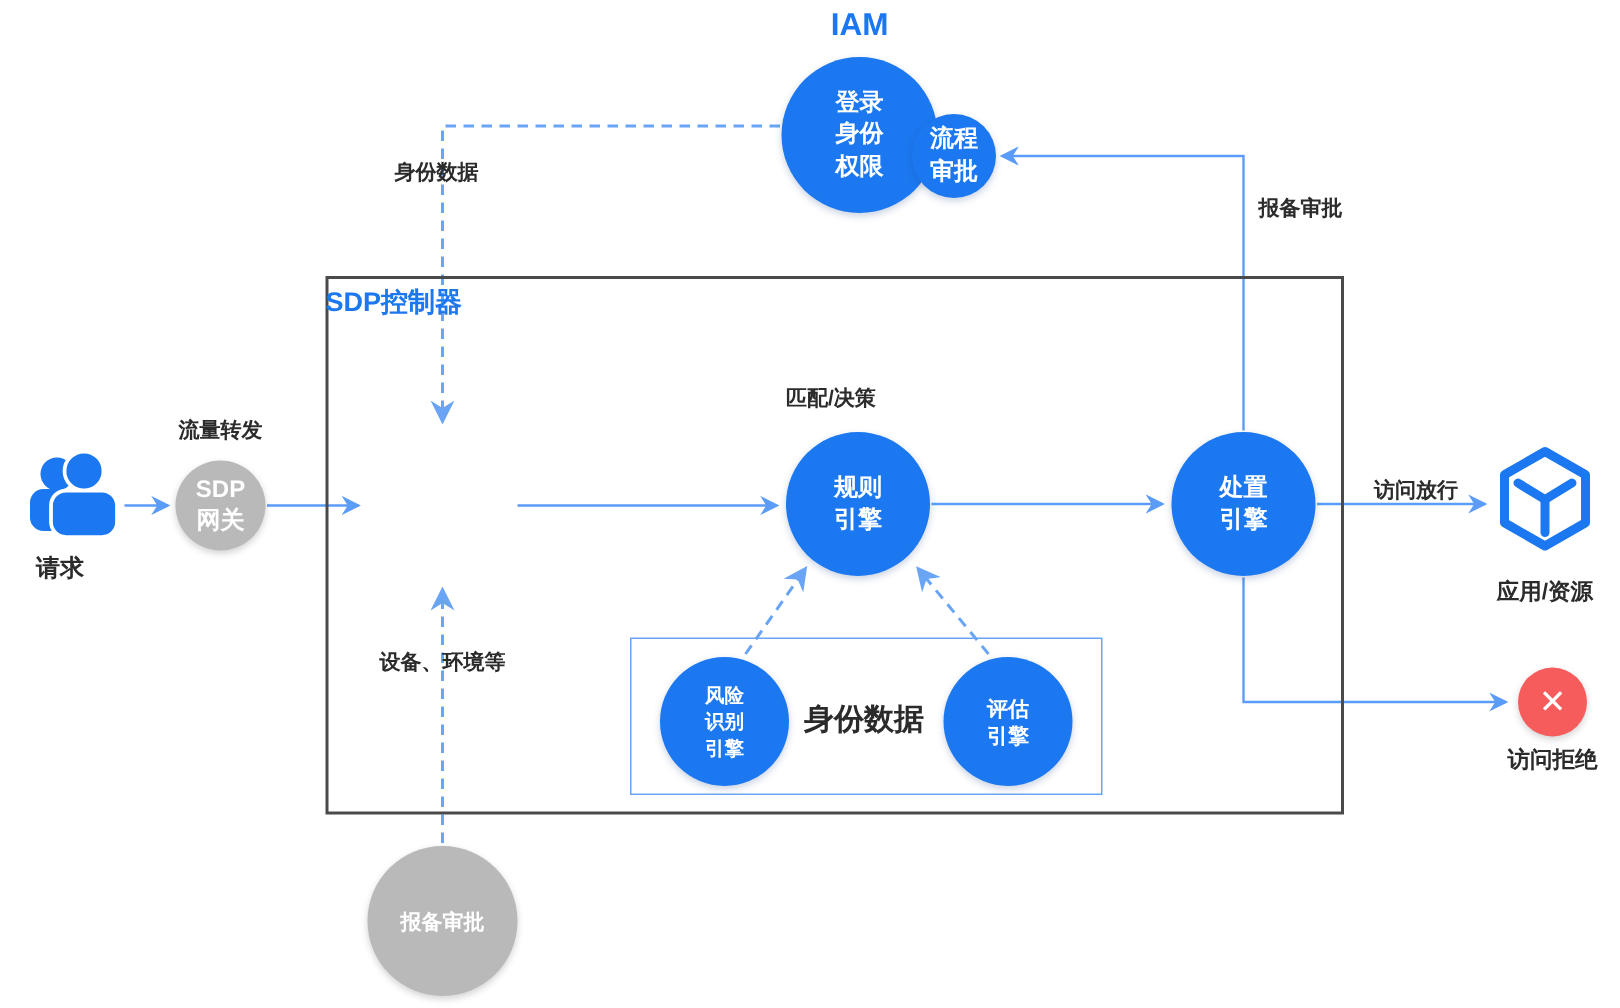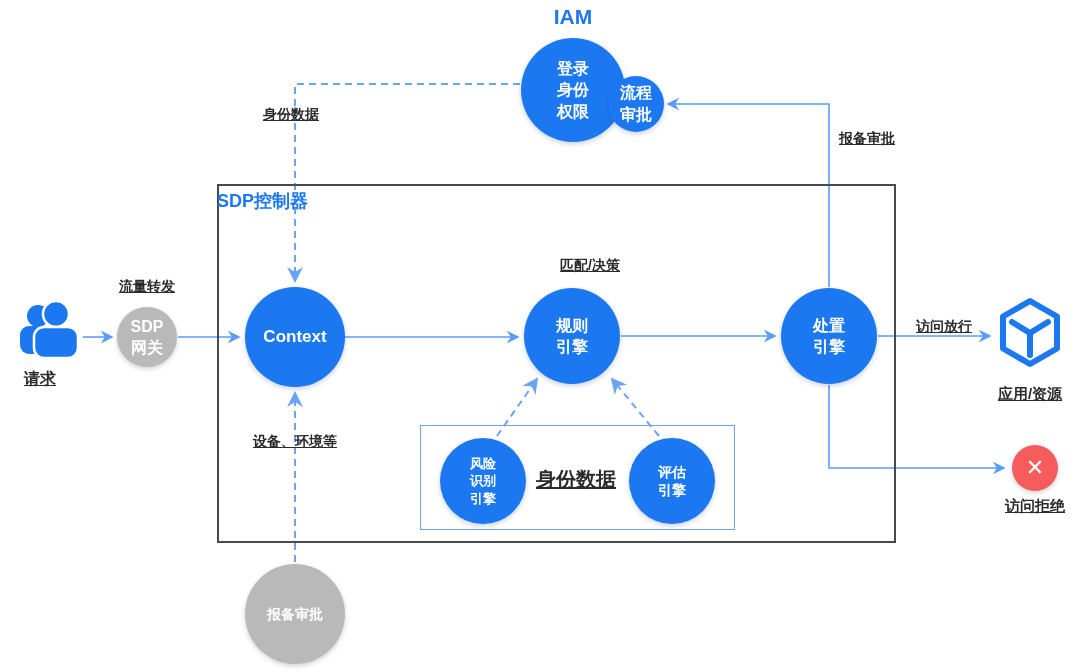--- a/index.html
+++ b/index.html
@@ -18,21 +18,21 @@
   svg.layer{pointer-events:none;}
   .conn{stroke:var(--arrow-blue);stroke-width:1.6;fill:none;}
   .conn.dashed{stroke:var(--dash-blue);stroke-width:2;stroke-dasharray:7 5;}
   .ah{fill:var(--arrow-blue);}
   .ahd{fill:var(--dash-blue);}
   .node{position:absolute;border-radius:50%;display:flex;align-items:center;justify-content:center;
         text-align:center;color:#fff;font-weight:bold;white-space:pre-line;line-height:1.32;
         box-shadow:0 2px 5px rgba(40,70,140,.25);}
   .node.blue{background:var(--primary-blue);}
   .node.gray{background:var(--gray-node);box-shadow:0 2px 5px rgba(0,0,0,.18);}
-  .lbl{position:absolute;color:var(--label-dark);font-size:14px;font-weight:600;white-space:nowrap;text-decoration:underline;}
+  .lbl{position:absolute;color:var(--label-dark);font-size:14px;font-weight:600;white-space:nowrap;}
   .title-blue{position:absolute;color:var(--primary-blue);font-weight:bold;white-space:nowrap;}
   .box{position:absolute;border:2px solid var(--border-dark);background:transparent;}
   .box-light{position:absolute;border:1px solid var(--dash-blue);background:transparent;}
 </style>
 </head>
 <body>
 
 <div class="canvas">
 
   <svg class="layer" viewBox="0 0 1080 672">
@@ -92,26 +92,25 @@
         <rect x="22" y="27" width="44" height="31" rx="10" stroke="#fff" stroke-width="2.5" fill="#1b78f0"></rect>
       </g>
     </svg>
   </div>
   <div class="lbl" style="left:24px;top:369px;font-size:16px;font-weight:bold;">请求</div>
 
   <div class="lbl" style="left:117px;top:278px;width:60px;text-align:center;">流量转发</div>
   <div class="node gray" style="left:117px;top:307px;width:60px;height:60px;font-size:16px;font-weight:700;">SDP
 网关</div>
 
-  <div class="node blue" style="left:245px;top:287px;width:100px;height:100px;font-size:17px;">Context</div>
 
   <div class="lbl" style="left:263px;top:106px;">身份数据</div>
   <div class="lbl" style="left:253px;top:433px;">设备、环境等</div>
 
-  <div class="lbl" style="left:524px;top:257px;width:96px;text-align:right;">匹配/决策</div>
+  <div class="lbl" style="left:524px;top:257px;width:96px;text-align:left;">匹配/决策</div>
   <div class="node blue" style="left:524px;top:288px;width:96px;height:96px;font-size:16px;">规则
 引擎</div>
 
   <div class="node blue" style="left:781px;top:288px;width:96px;height:96px;font-size:16px;">处置
 引擎</div>
   <div class="lbl" style="left:839px;top:130px;">报备审批</div>
 
   <div class="node blue" style="left:440px;top:438px;width:86px;height:86px;font-size:13px;">风险
 识别
 引擎</div>

